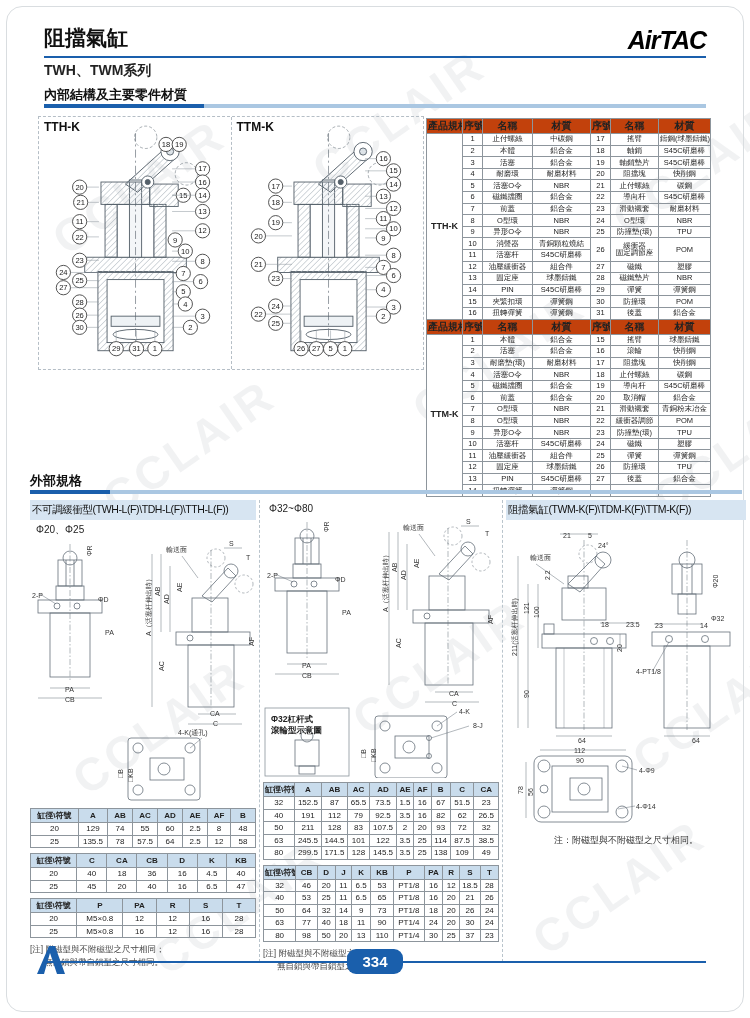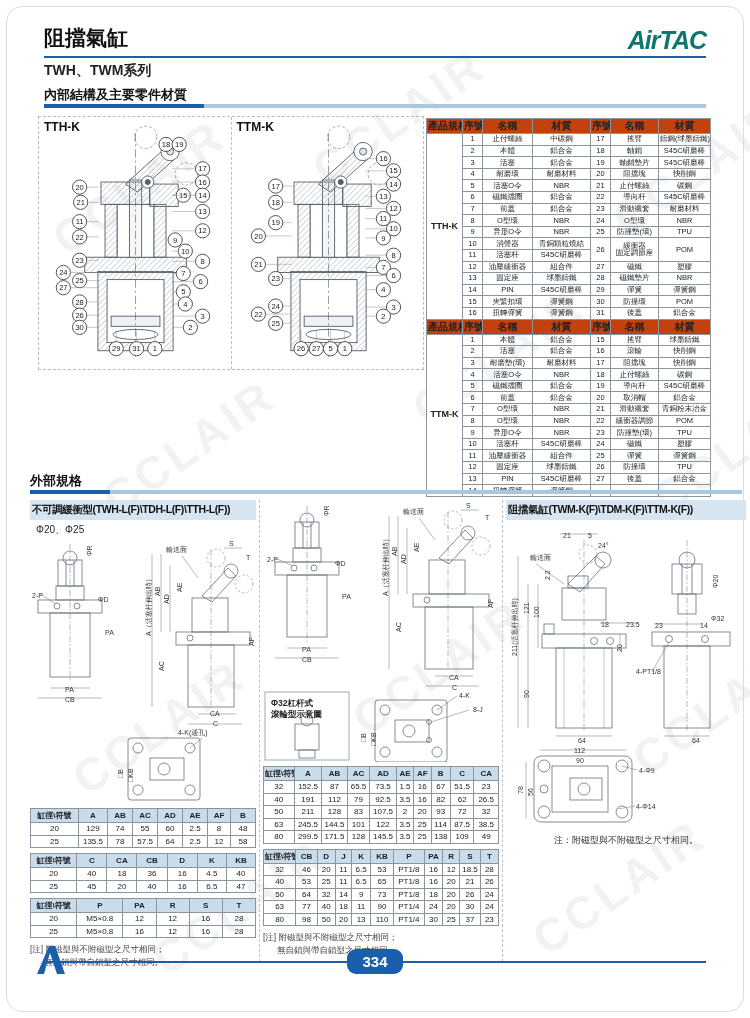--- a/index.html
+++ b/index.html
@@ -6,21 +6,21 @@
   .page{position:relative;width:750px;height:1018px;background:#fff;overflow:hidden;
         font-family:"Liberation Sans","DejaVu Sans",sans-serif;color:#222;}
   .frame{position:absolute;inset:6px;border:1.5px solid #d9dde0;border-radius:16px;pointer-events:none;}
   .wm{position:absolute;font-weight:bold;font-size:46px;color:rgba(140,150,160,0.12);
       transform:rotate(-35deg);letter-spacing:4px;z-index:0;white-space:nowrap;}
   .layer{position:absolute;inset:0;z-index:1;}
 
   
   .hdr-title{position:absolute;left:44px;top:24px;font-size:21px;font-weight:bold;color:#111;}
   .hdr-logo{position:absolute;right:44px;top:26px;font-size:25px;font-weight:bold;font-style:italic;
-            color:#0f766e;letter-spacing:-1px;}
+            color:#000000;letter-spacing:-1px;}
   .hdr-line{position:absolute;left:44px;top:56px;width:662px;height:2px;background:#1a5fac;}
   .hdr-series{position:absolute;left:44px;top:62px;font-size:14px;font-weight:bold;color:#222;}
 
   .sec-title{position:absolute;font-size:13px;font-weight:bold;color:#111;}
   .sec-rule{position:absolute;height:4px;background:#aac7e2;}
   .sec-rule .dark{position:absolute;left:0;top:0;height:4px;background:#1a5fac;}
 
   
   .diagram-panel{position:absolute;left:38px;top:116px;width:384px;height:252px;
                  border:1px dashed #b5bec6;display:flex;}
@@ -40,21 +40,21 @@
   .dim th{background:#c9dcec;font-size:8px;height:13px;font-weight:bold;}
   .dim td{font-size:8px;height:11.5px;}
   .dim{margin-bottom:5px;}
 
   
   .panels-row{position:absolute;left:30px;top:500px;width:712px;height:462px;display:flex;}
   .ext-col{position:relative;height:100%;}
   .ext-col.c1{width:228px;padding-right:3px;border-right:1px dashed #b9c4cc;}
   .ext-col.c2{width:238px;padding:0 3px;border-right:1px dashed #b9c4cc;}
   .ext-col.c3{width:240px;padding-left:3px;}
-  .col-head{background:#d7e5f2;font-size:10.5px;font-weight:bold;color:#111;
+  .col-head{background:#d7e5f2;font-size:10.5px;font-weight:normal;color:#111;
             padding:3px 2px;white-space:nowrap;letter-spacing:-0.4px;}
   .col-sub{font-size:10px;color:#222;padding:3px 0 0 6px;height:13px;}
   svg.draw text{font-family:"Liberation Sans",sans-serif;}
   .note{font-size:8.5px;color:#444;line-height:1.5;margin-top:3px;}
   .note .ind{padding-left:14px;}
   .note3{font-size:9px;color:#333;margin-top:4px;text-align:center;}
 
   
   .foot-line{position:absolute;left:44px;top:961px;width:662px;height:2px;background:#1a5fac;}
   .foot-logo{position:absolute;left:36px;top:944px;}
@@ -805,20 +805,21 @@
               </tbody>
             </table>
           </div>
         <div class="note">
           <div>[注] 附磁型與不附磁型之尺寸相同；</div>
           <div class="ind">無自鎖與帶自鎖型之尺寸相同。</div>
         </div>
       </div>
 
       <div class="ext-col c2">
+        <div class="col-sub">Φ32~Φ80</div>
         <svg class="draw" width="236" height="262" viewBox="0 0 236 262">
           <g stroke="#66707a" stroke-width="0.8" fill="none">
             <circle cx="44" cy="20" r="7"></circle>
             <rect x="32" y="22" width="24" height="26"></rect>
             <line x1="40" y1="22" x2="40" y2="48"></line>
               <line x1="48" y1="22" x2="48" y2="48"></line>
             <rect x="30" y="48" width="28" height="14"></rect>
             <rect x="12" y="62" width="64" height="13"></rect>
             <circle cx="31" cy="68" r="3"></circle>
               <circle cx="51" cy="68" r="3"></circle>

